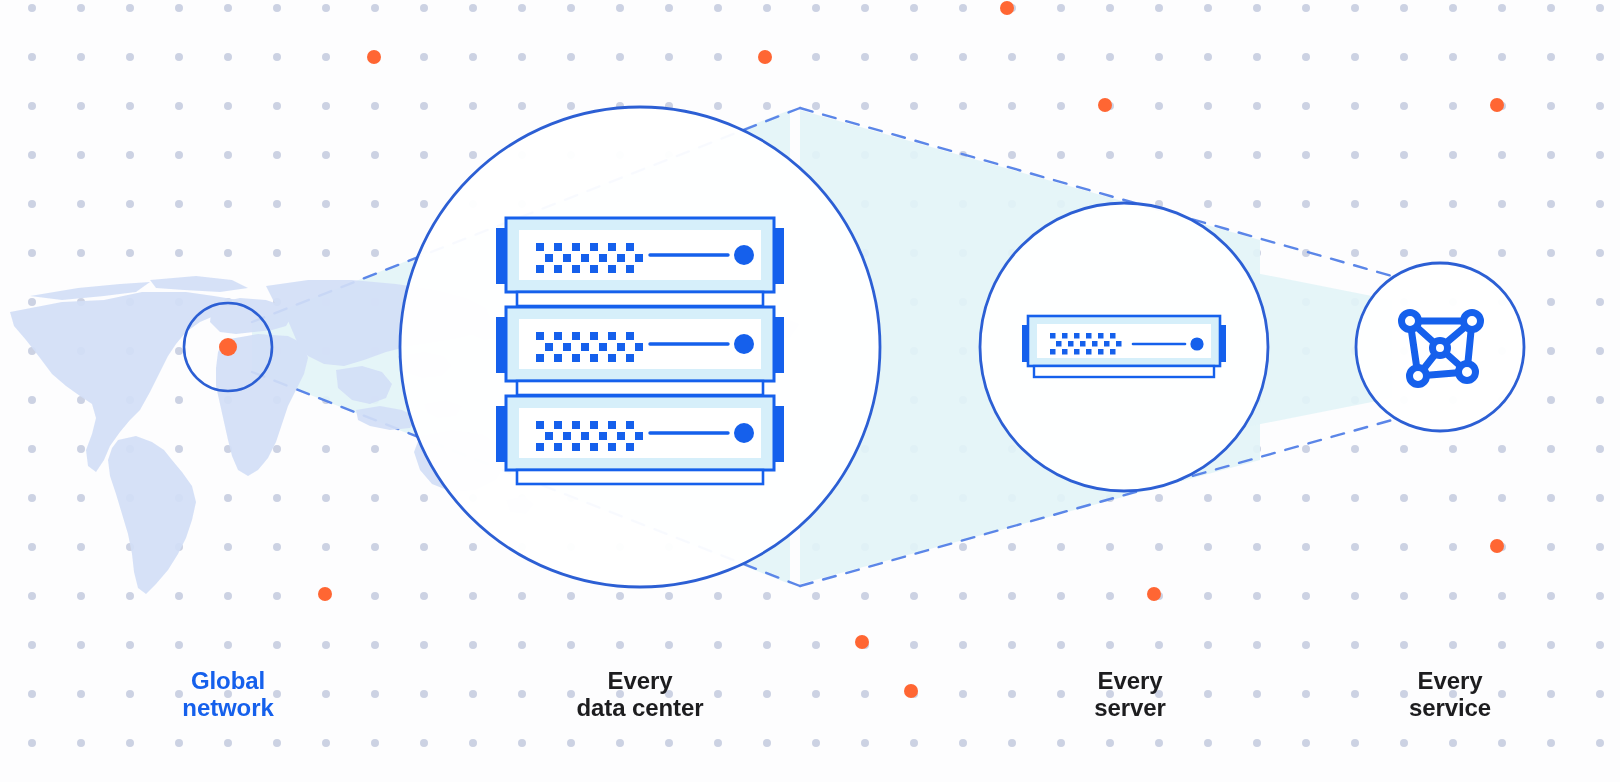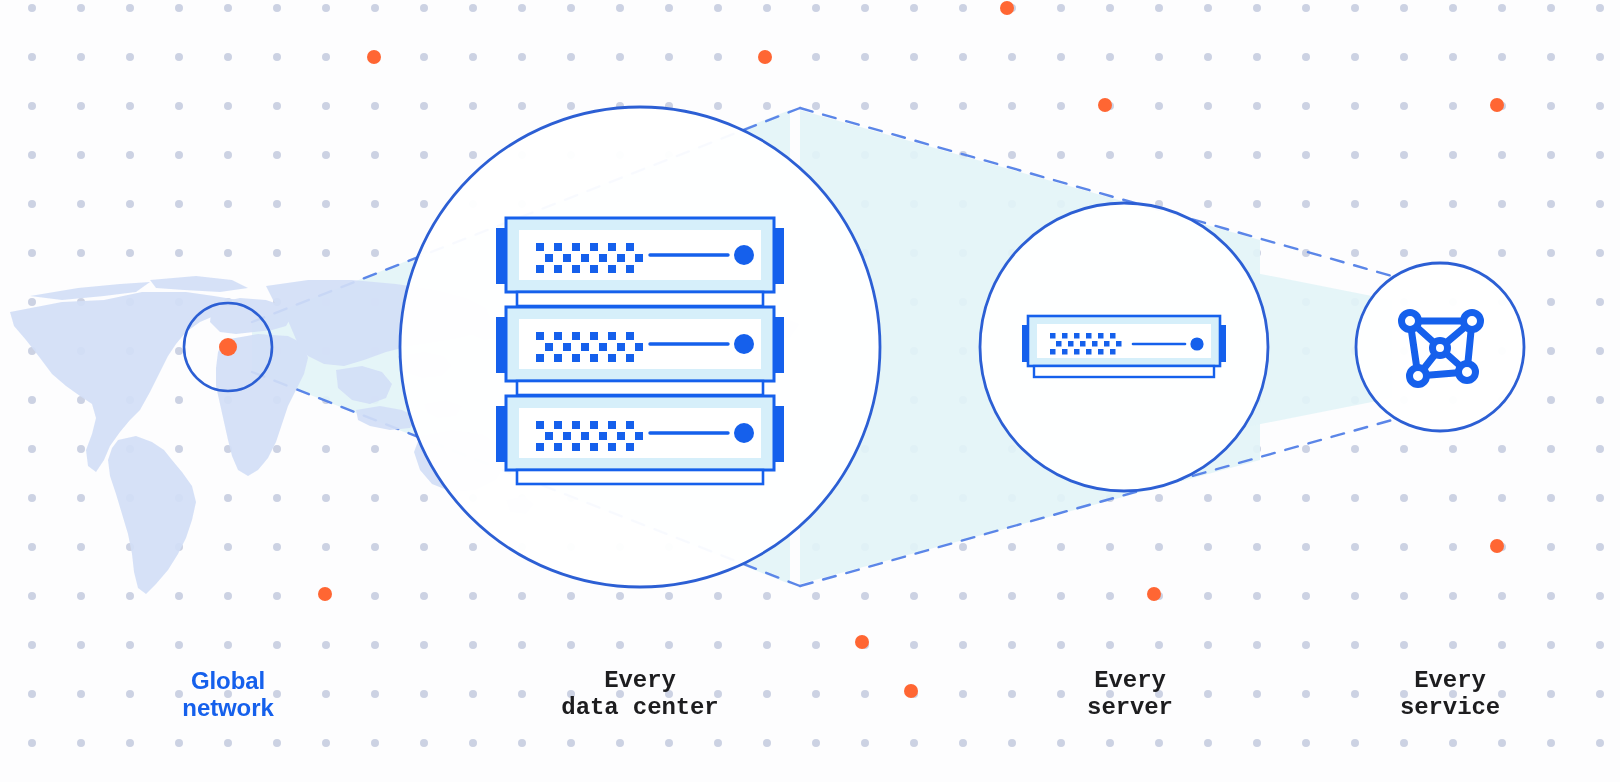--- a/index.html
+++ b/index.html
@@ -23,21 +23,21 @@
   .lbl {
     position:absolute;
     text-align:center;
     font-size:24px;
     line-height:1.12;
     font-weight:700;
     letter-spacing:-0.1px;
     white-space:pre-line;
     transform:translateX(-50%);
   }
-  .lbl.dark { color:#1d1d1f;font-family:Liberation Mono, monospace; }
+  .lbl.dark { color:#1d1d1f; }
   .lbl.blue { color:#1560ec; }
 </style>
 </head>
 <body>
 
 <div id="stage">
 
   <svg id="scene" viewBox="0 0 1620 782" width="1620" height="782">
     <defs>
       <pattern id="dotgrid" x="224" y="4" width="49" height="49" patternUnits="userSpaceOnUse">

